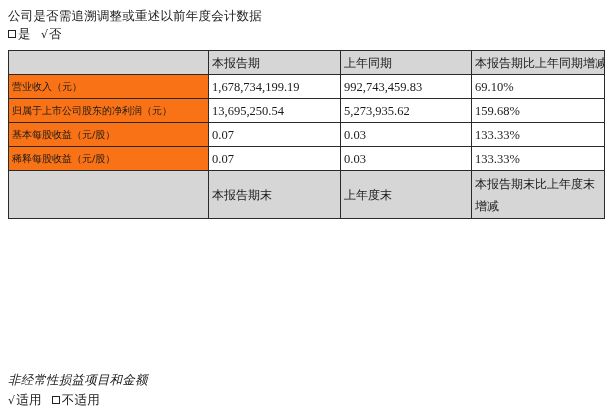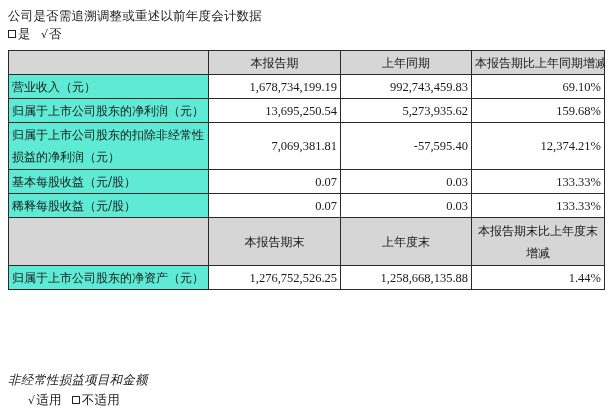--- a/index.html
+++ b/index.html
@@ -13,23 +13,23 @@
   .opt { margin-right: 6px; }
   table.fin {
     position: absolute; left: 8px; top: 50px; width: 596px;
     border-collapse: collapse; table-layout: fixed; font-size: 12.5px;
     font-family: "Liberation Serif", "DejaVu Serif", serif;
   }
   table.fin td {
     border: 1px solid #2a2a2a; padding: 0 3px; height: 23px; line-height: 18px;
     overflow: hidden; white-space: nowrap;
   }
-  table.fin td.lbl { background: #5eead4; text-align: left; font-family: "DejaVu Serif", serif; font-size: 12px; }
-  table.fin td.num { text-align: right; background: #ffffff; }
-  table.fin tr.hdr td { background: #d6d6d6; text-align: center; font-family: "DejaVu Serif", serif; font-size: 12px; }
+  table.fin td.lbl { background: #f97316; text-align: left; font-family: "DejaVu Serif", serif; font-size: 10px; }
+  table.fin td.num { text-align: left; background: #ffffff; }
+  table.fin tr.hdr td { background: #d6d6d6; font-family: "DejaVu Serif", serif; font-size: 12px; }
   table.fin tr.two td { height: 46px; }
   table.fin td.wrap { white-space: normal; line-height: 22px; }
   table.fin tr.hdr2 td { height: 47px; }
   table.fin col.c1 { width: 200px; }
   table.fin col.c2 { width: 132px; }
   table.fin col.c3 { width: 131px; }
   table.fin col.c4 { width: 133px; }
 </style>
 </head>
 <body>
@@ -60,51 +60,39 @@
     <td class="num">1,678,734,199.19</td>
     <td class="num">992,743,459.83</td>
     <td class="num">69.10%</td>
   </tr>
   <tr>
     <td class="lbl">归属于上市公司股东的净利润（元）</td>
     <td class="num">13,695,250.54</td>
     <td class="num">5,273,935.62</td>
     <td class="num">159.68%</td>
   </tr>
-  <tr class="two">
-    <td class="lbl wrap">归属于上市公司股东的扣除非经常性损益的净利润（元）</td>
-    <td class="num">7,069,381.81</td>
-    <td class="num">-57,595.40</td>
-    <td class="num">12,374.21%</td>
-  </tr>
   <tr>
     <td class="lbl">基本每股收益（元/股）</td>
     <td class="num">0.07</td>
     <td class="num">0.03</td>
     <td class="num">133.33%</td>
   </tr>
   <tr>
     <td class="lbl">稀释每股收益（元/股）</td>
     <td class="num">0.07</td>
     <td class="num">0.03</td>
     <td class="num">133.33%</td>
   </tr>
   <tr class="hdr hdr2">
     <td></td>
     <td>本报告期末</td>
     <td>上年度末</td>
     <td class="wrap">本报告期末比上年度末增减</td>
   </tr>
-  <tr>
-    <td class="lbl">归属于上市公司股东的净资产（元）</td>
-    <td class="num">1,276,752,526.25</td>
-    <td class="num">1,258,668,135.88</td>
-    <td class="num">1.44%</td>
-  </tr>
 </tbody>
   </table>
 
 <div class="line" style="top:372px;font-style:italic;">非经常性损益项目和金额</div>
 
-<div class="line" style="top:392px;margin-left:20px;">
+<div class="line" style="top:392px;">
   <span class="tick">√</span><span class="opt">适用</span>
   <span class="box"></span><span>不适用</span>
 </div>
 
 </body></html>

